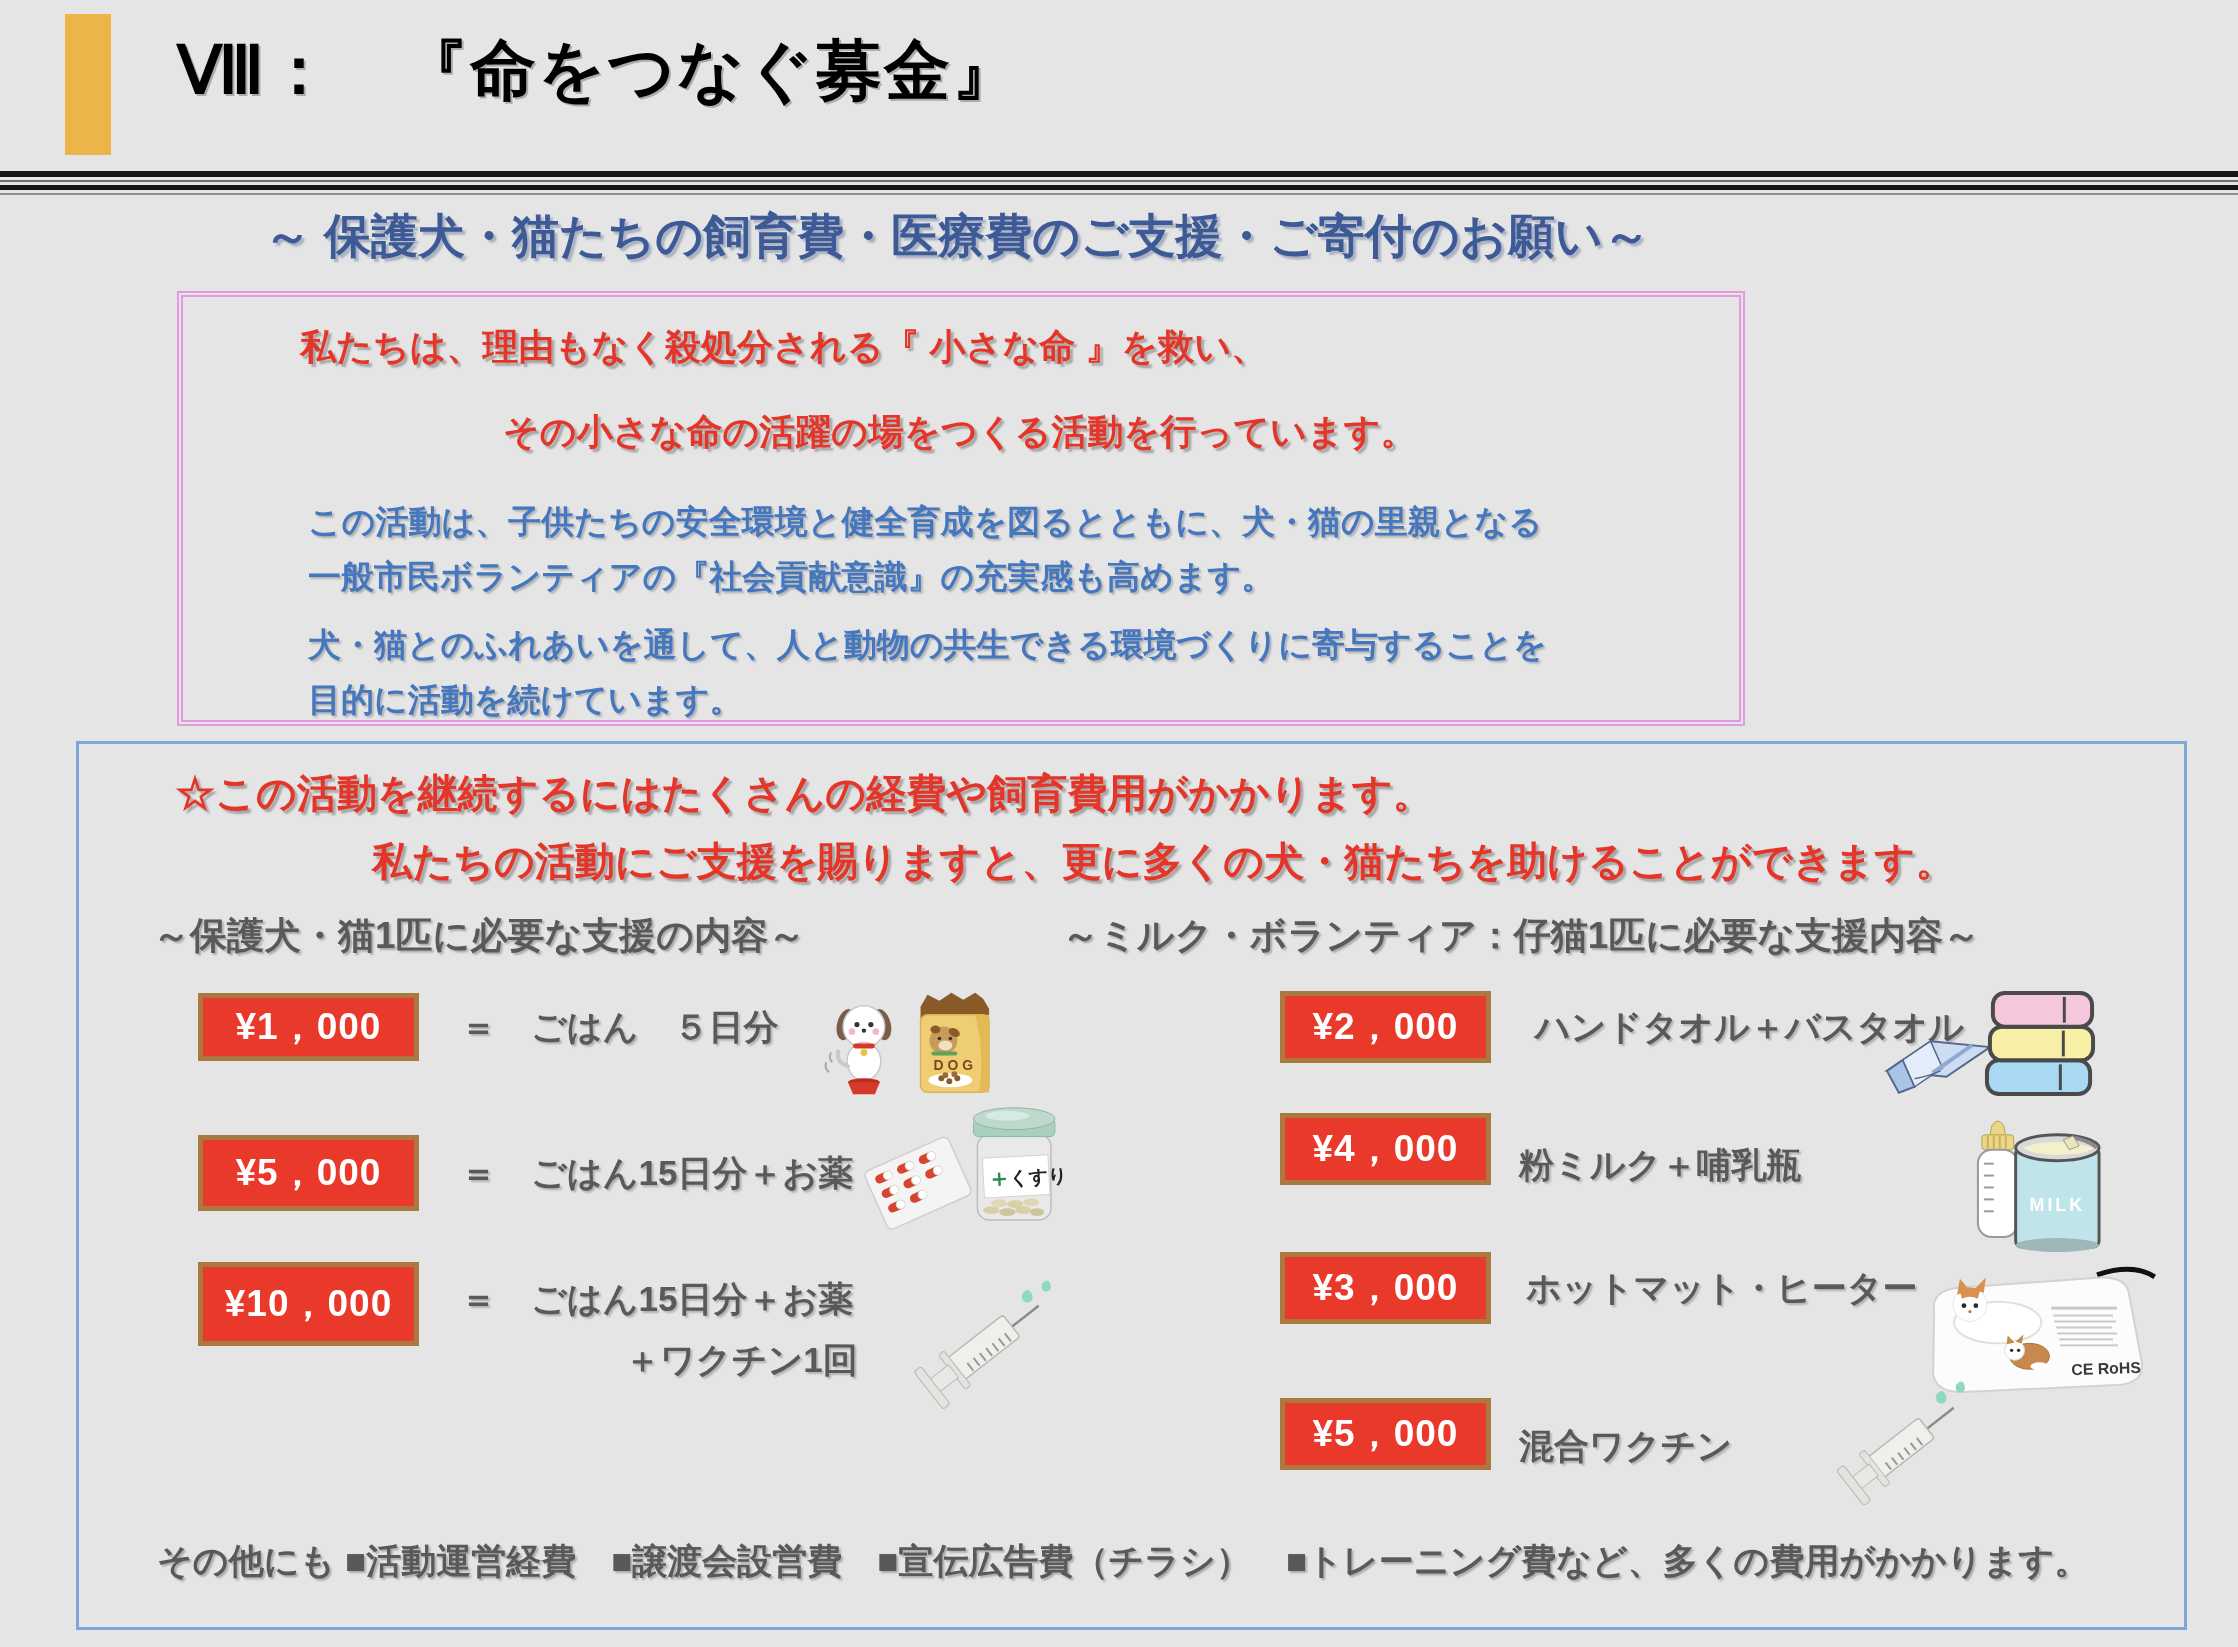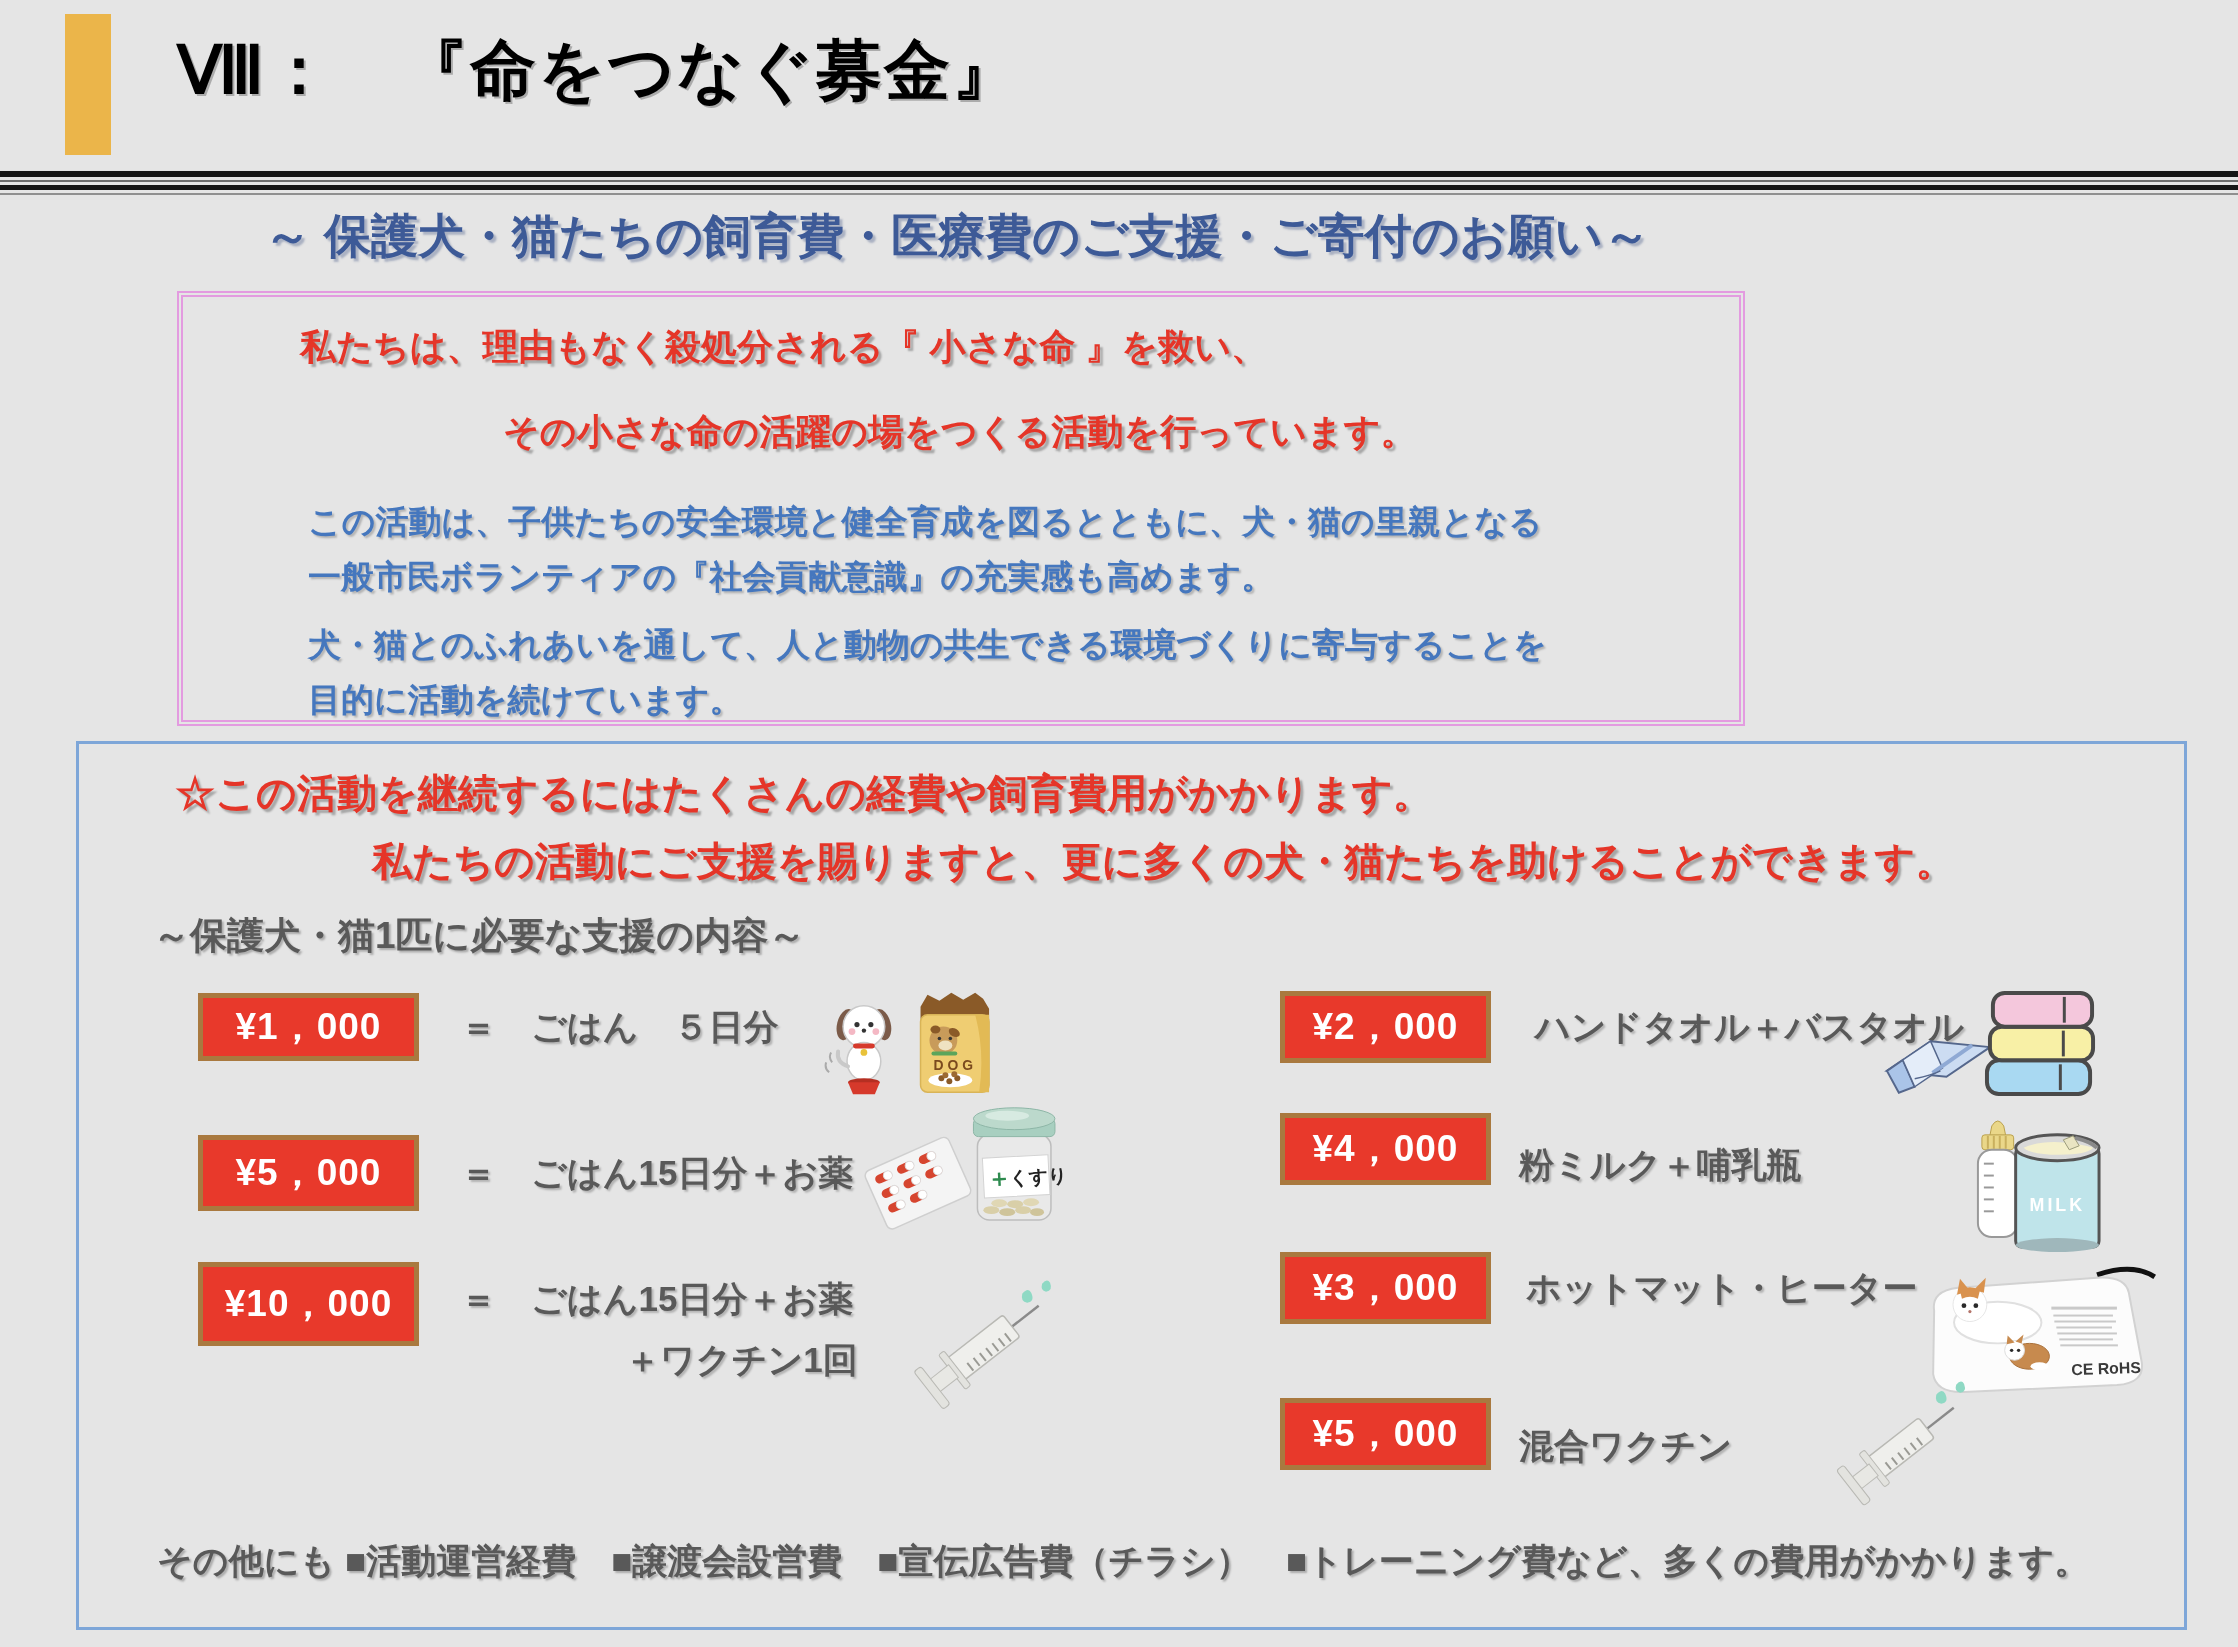--- a/index.html
+++ b/index.html
@@ -67,20 +67,21 @@
       <div>犬・猫とのふれあいを通して、人と動物の共生できる環境づくりに寄与することを</div>
       <div>目的に活動を続けています。</div>
     </div>
   </div>
 
   <div class="abs support-box">
     <div class="abs red-line notice1">☆この活動を継続するにはたくさんの経費や飼育費用がかかります。</div>
     <div class="abs red-line notice2">私たちの活動にご支援を賜りますと、更に多くの犬・猫たちを助けることができます。</div>
 
     <div class="abs col-heading left-heading">～保護犬・猫1匹に必要な支援の内容～</div>
+    <div class="abs col-heading right-heading">～ミルク・ボランティア：仔猫1匹に必要な支援内容～</div>
 
     <div class="abs price-row" style="left:119px;top:249px;">
       <div class="price-box pb-left" style="height:68px;">¥1，000</div>
       <div class="item-desc">＝　ごはん　５日分</div>
     </div>
     <div class="abs price-row" style="left:119px;top:391px;">
       <div class="price-box pb-left" style="height:76px;">¥5，000</div>
       <div class="item-desc">＝　ごはん15日分＋お薬</div>
     </div>
     <div class="abs price-row" style="left:119px;top:518px;align-items:flex-start;">

